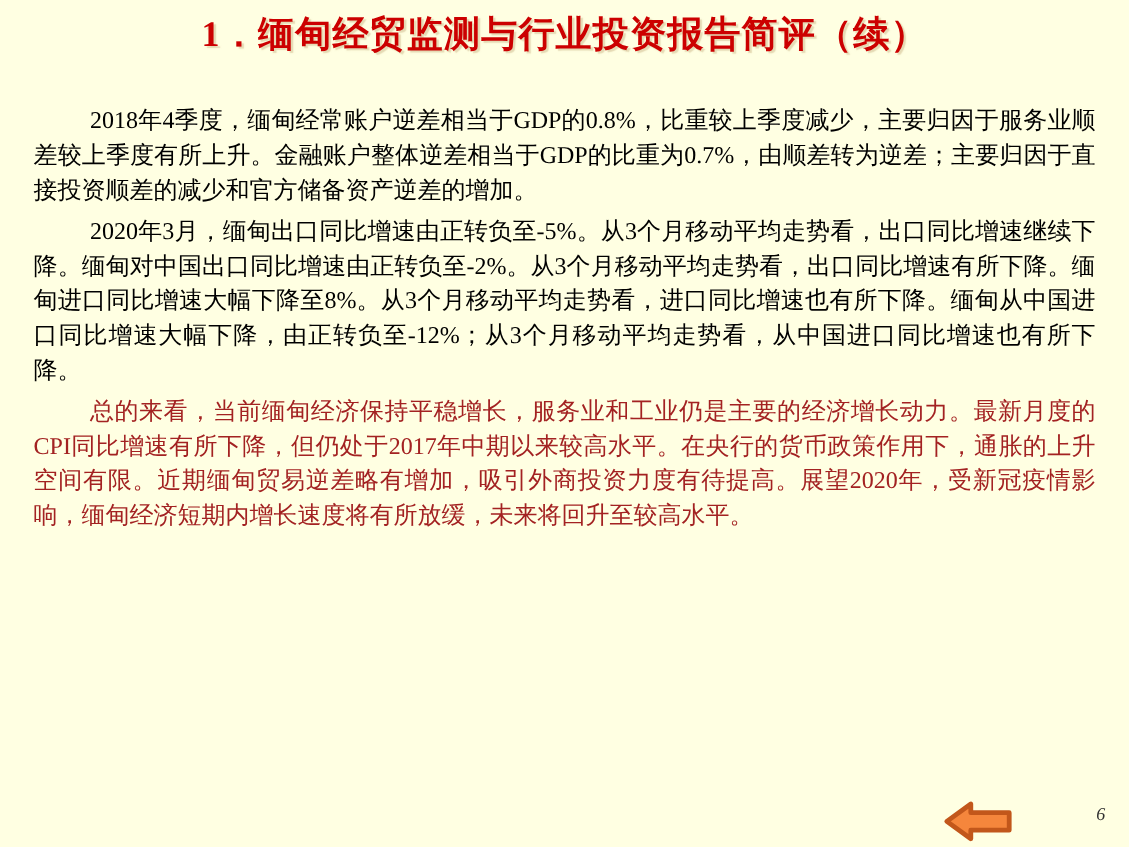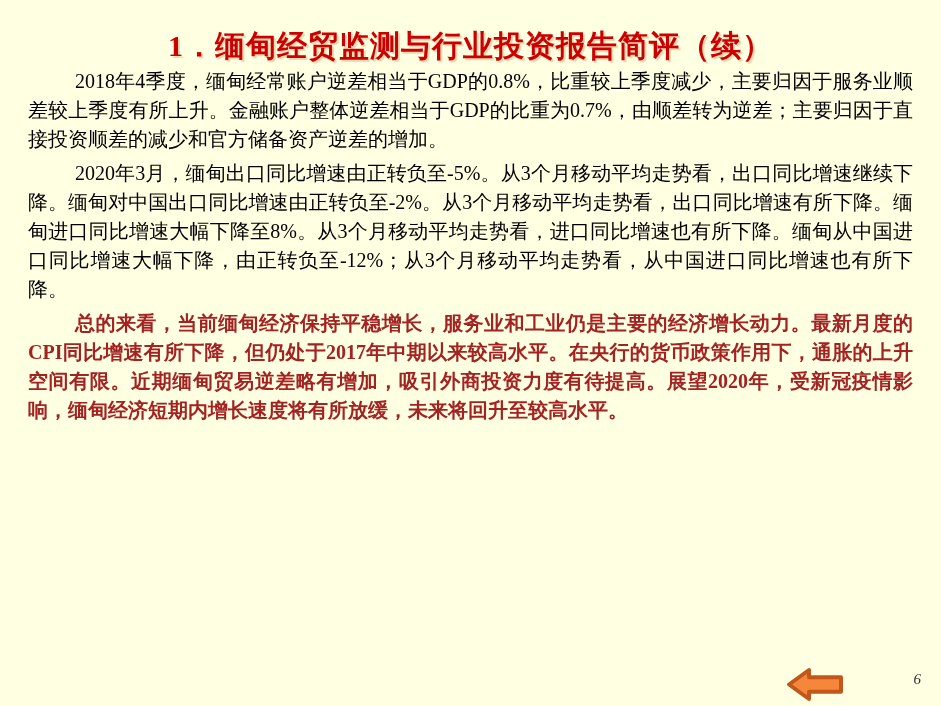--- a/index.html
+++ b/index.html
@@ -12,42 +12,43 @@
     width: 941px;
     height: 706px;
     margin: 0 auto;
     background: var(--bg, #FFFFE2);
     font-family: "Liberation Serif", serif;
     overflow: hidden;
     box-sizing: border-box;
   }
   .slide-title {
     margin: 0;
-    padding-top: 26px;
+    padding-top: 8px;
     text-align: center;
     font-size: 30px;
     font-weight: bold;
     letter-spacing: 1px;
     color: var(--title-red, #CC0000);
     text-shadow: 2px 2px 1px rgba(205, 185, 140, 0.55);
   }
   .content {
+    margin-top: 38px;
     padding: 0 28px;
   }
   .content p {
     margin: 0 0 5px 0;
     font-size: 20px;
     line-height: 29px;
     text-indent: 2.35em;
     text-align: justify;
     color: var(--body-text, #000000);
   }
   .content p.summary {
     color: var(--summary-red, #A32222);
-    font-weight: bold;
+    font-weight: normal;
   }
   .back-arrow {
     position: absolute;
     left: 786px;
     top: 667px;
     width: 58px;
     height: 35px;
     cursor: pointer;
     background: transparent;
     border: 0;

